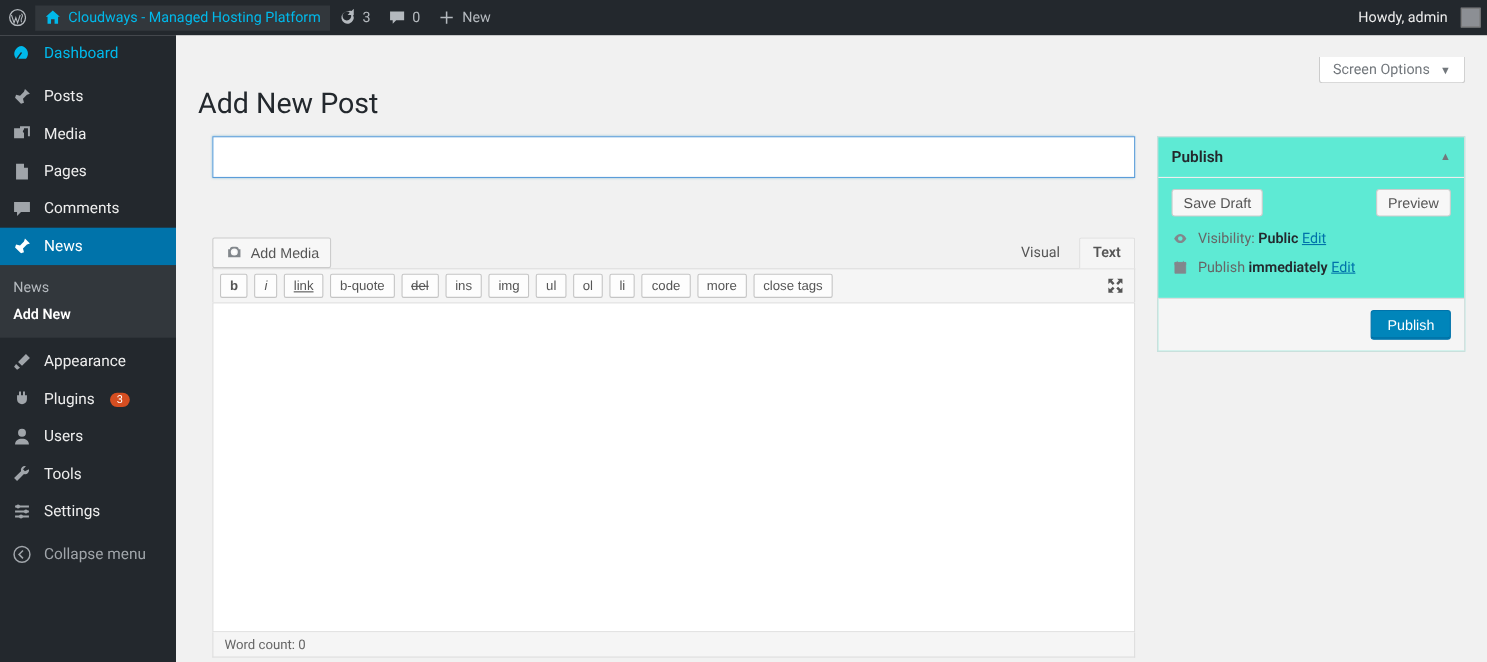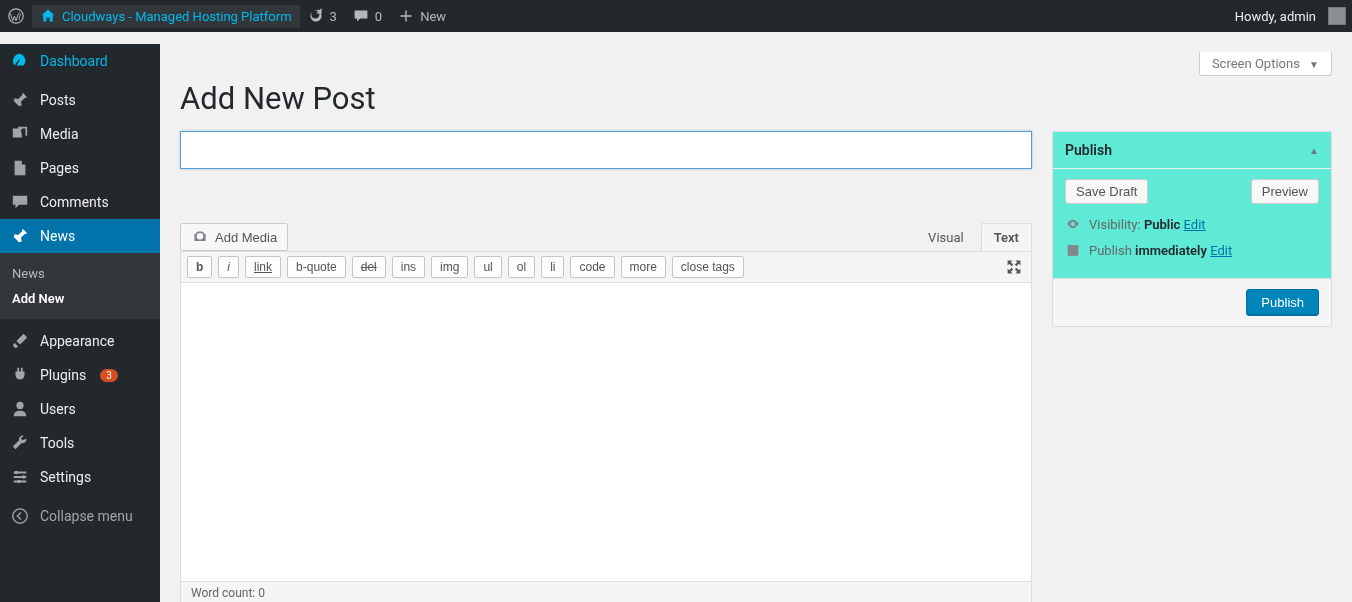--- a/index.html
+++ b/index.html
@@ -36,21 +36,21 @@
   .ab-item .ic { width: 16px; height: 16px; display:inline-flex; align-items:center; justify-content:center;}
   .ab-item svg { fill: currentColor; }
   .adminbar .howdy { padding-right: 6px; color:#eee;justify-content:space-between; }
   .adminbar .avatar {
     width: 18px; height: 18px; background: #8c8f94; margin-left: 6px;
     border: 1px solid #777;
   }
   
   .sidebar {
     position: absolute;
-    top: 44px; left: 0; bottom: 0;
+    top: 32px; left: 0; bottom: 0;
     width: 160px;
     background: #23282d;
     color: #eee;
   }
   .menuitem {
     display: flex;
     align-items: center;
     height: 34px;
     padding: 0 8px 0 10px;
     color: #eee;
@@ -96,25 +96,25 @@
   }
   .screen-options-row { display:flex; justify-content:flex-end; padding-top:20px; }
   .screen-options {
     background:#fff; border:1px solid #ccc; border-top:none;
     border-radius:0 0 3px 3px;
     padding:4px 12px; font-size:13px; color:#72777c;
     cursor:pointer;
   }
   .screen-options .tri { font-size:10px; margin-left:6px; color:#72777c;}
   h1.page-title {
-    font-size: 31px; font-weight: 400; color:#23282d;
+    font-size: 26px; font-weight: 400; color:#23282d;
     margin: 4px 0 14px 0;
   }
   .cols { display:flex; gap:20px; align-items:flex-start; }
-  .col-main { flex:1; min-width:0; }
+  .col-main { flex:1; min-width:0;margin-left:13px; }
   .col-side { width: 280px; }
   
   .title-input {
     width:100%; height:38px; font-size:1.5em;
     padding:3px 10px; border:1px solid #5b9dd9;
     box-shadow:0 0 2px rgba(30,140,190,.5);
     outline:none; background:#fff;
   }
   
   .editor-wrap { margin-top: 54px; }

